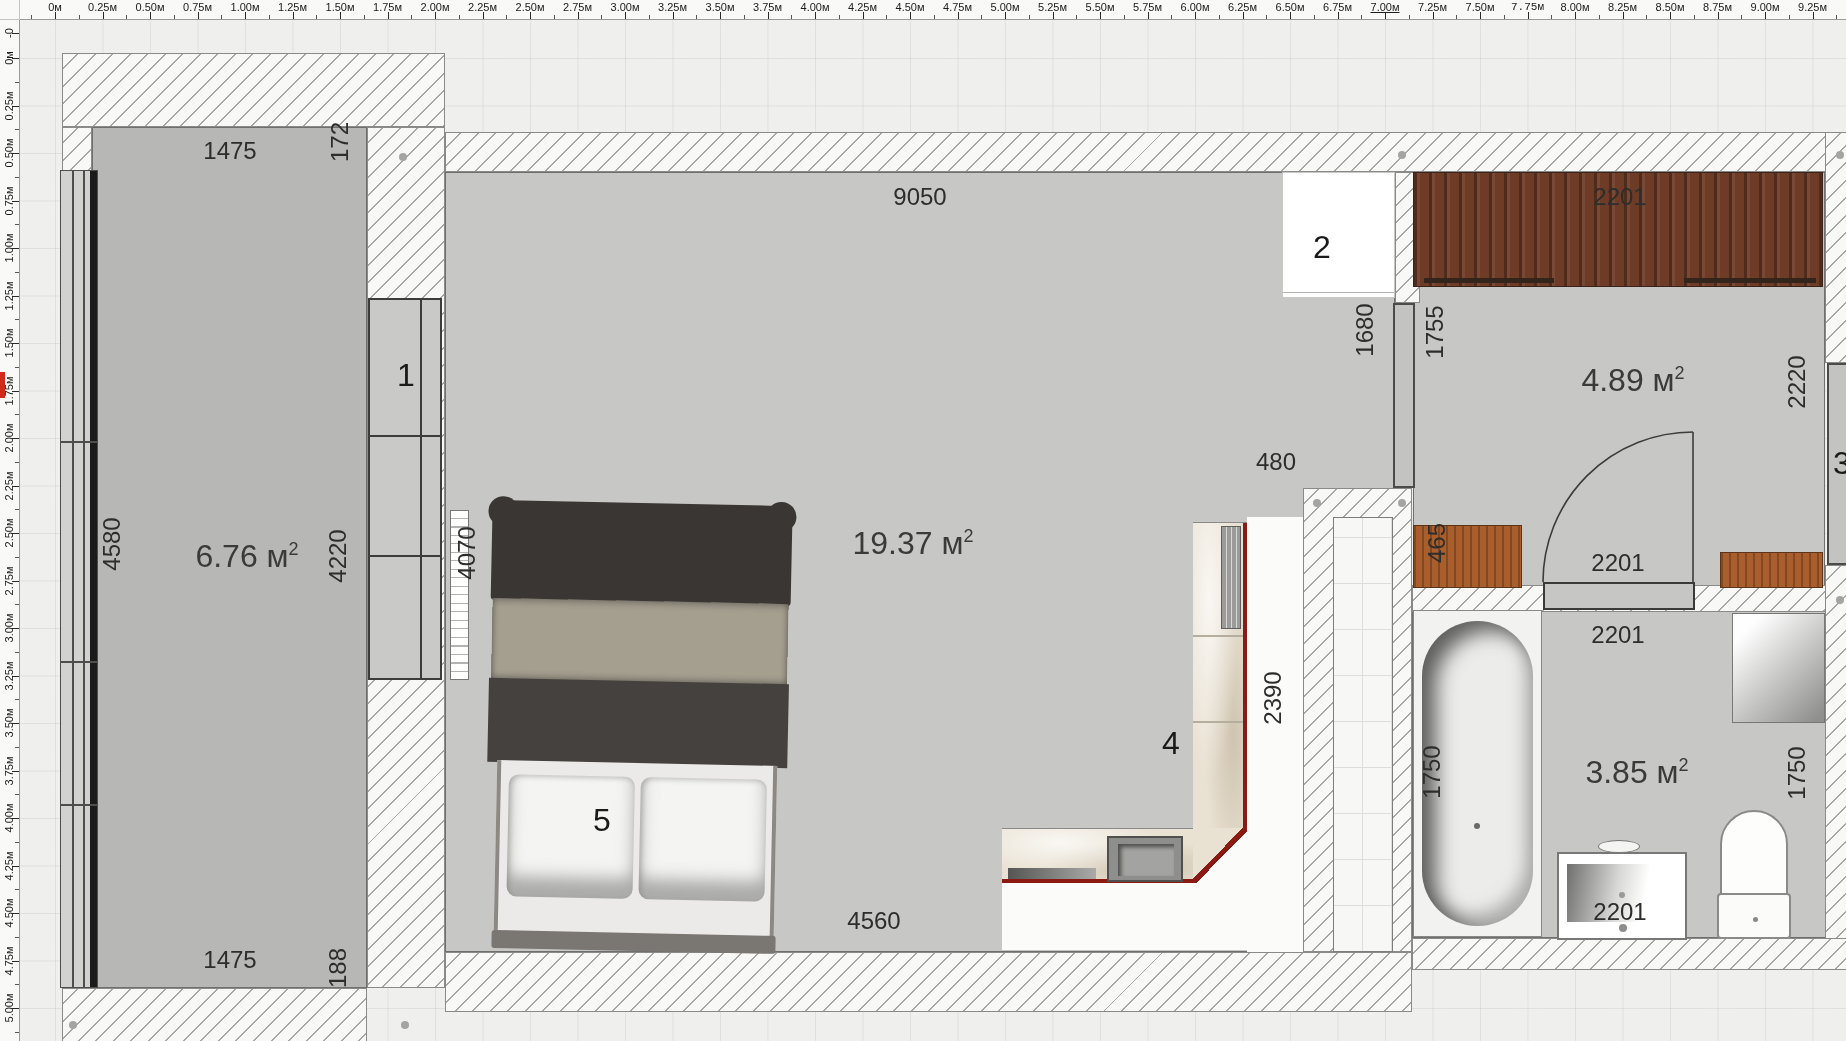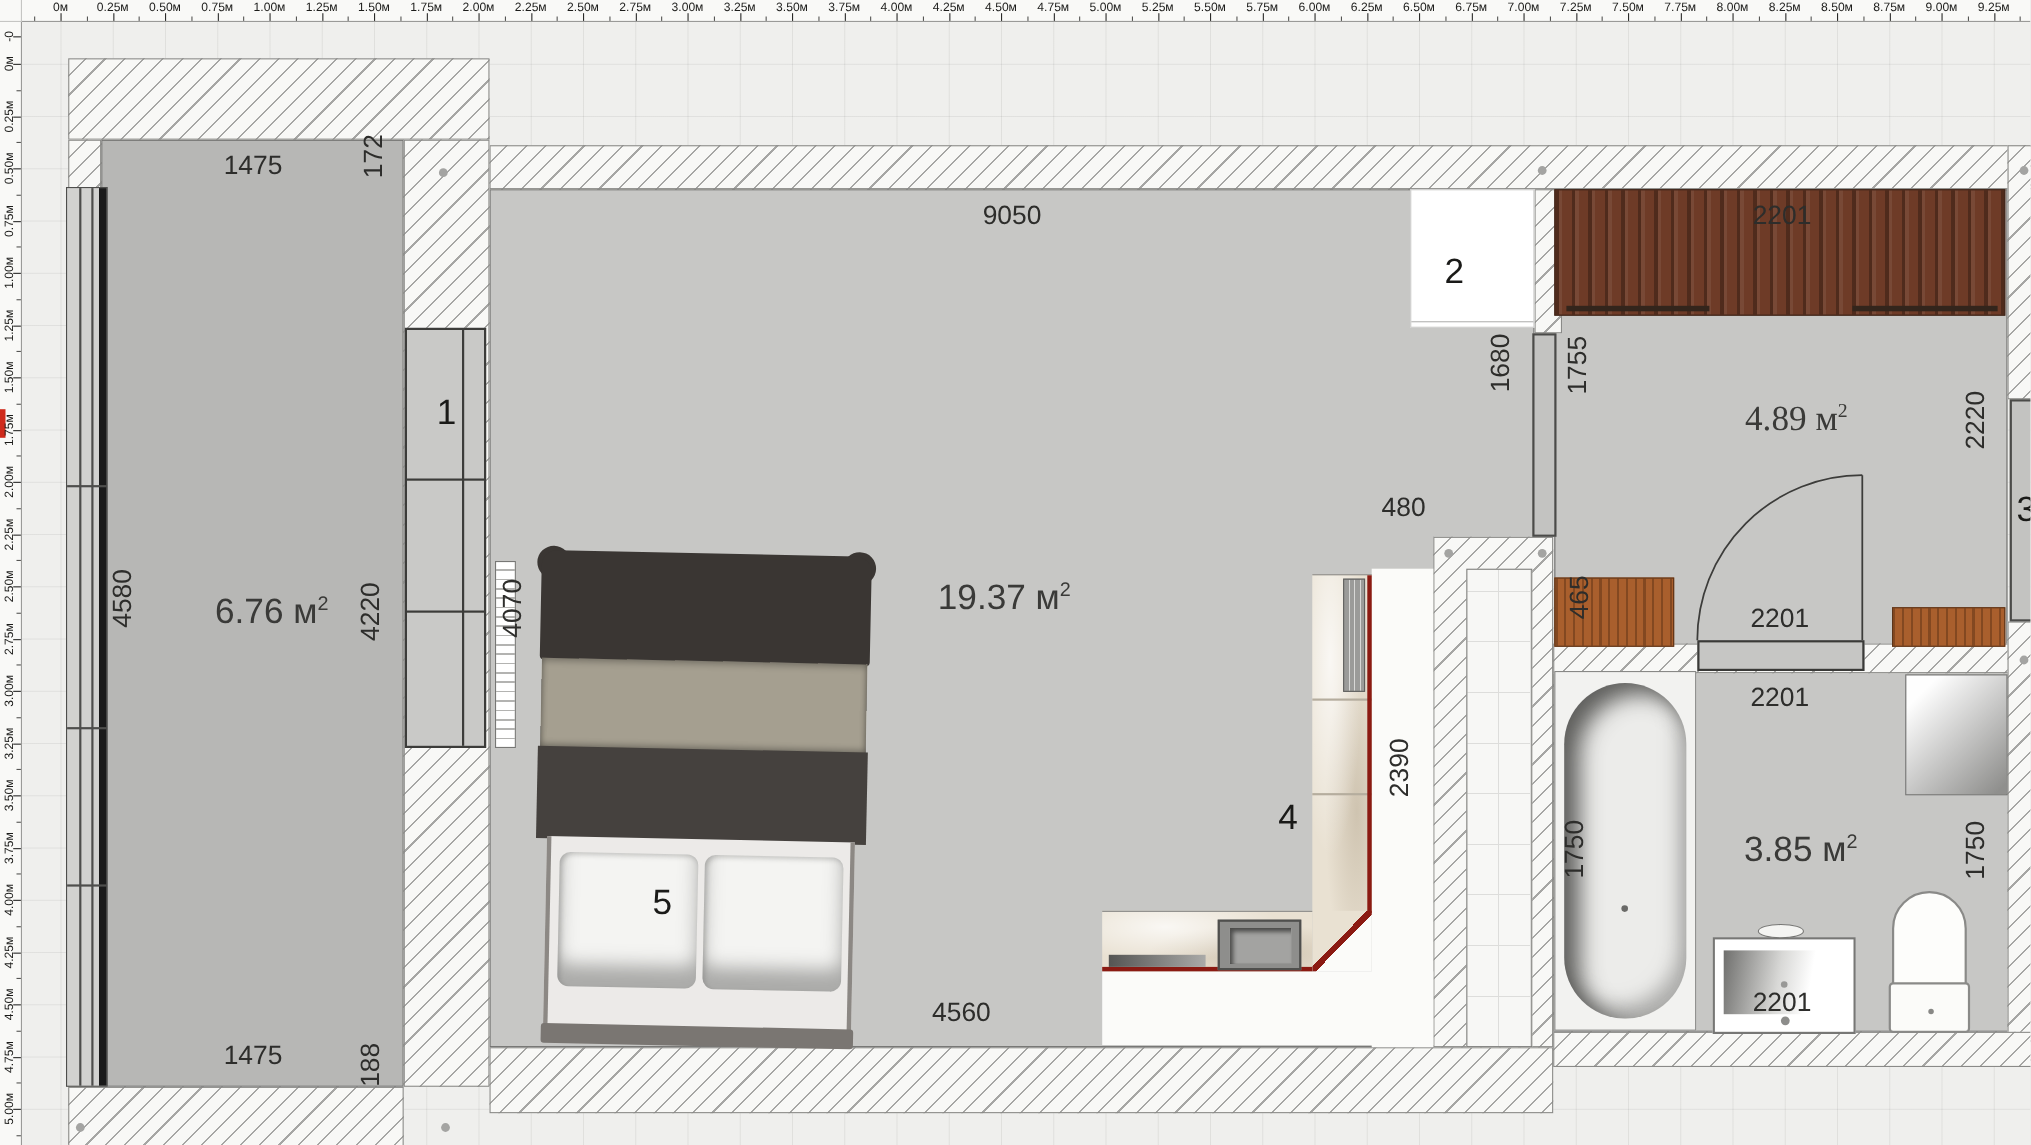--- a/index.html
+++ b/index.html
@@ -179,21 +179,21 @@
         <div class="dim dimv" style="left: 1412px; top: 752px;">1750</div>
         <div class="dim dimv" style="left: 1777px; top: 753px;">1750</div>
         <div class="dim" style="left: 1600px; top: 892px;">2201</div>
         <div class="marker" style="left: 386px; top: 355px;">1</div>
         <div class="marker" style="left: 1302px; top: 227px;">2</div>
         <div class="marker" style="left: 1822px; top: 443px;">3</div>
         <div class="marker" style="left: 1151px; top: 723px;">4</div>
         <div class="marker" style="left: 582px; top: 800px;">5</div>
         <div class="area" style="left: 227px; top: 536px;"><span>6.76&nbsp;м</span><sup>2</sup></div>
         <div class="area" style="left: 893px; top: 523px;"><span>19.37&nbsp;м</span><sup>2</sup></div>
-        <div class="area" style="left: 1613px; top: 360px; font-family: Liberation Serif, serif;"><span>4.89&nbsp;м</span><sup>2</sup></div>
+        <div class="area" style="left: 1613px; top: 360px;"><span>4.89&nbsp;м</span><sup>2</sup></div>
         <div class="area" style="left: 1617px; top: 752px;"><span>3.85&nbsp;м</span><sup>2</sup></div>
         <div class="dot" style="left: 383px; top: 137px;"></div>
         <div class="dot" style="left: 1382px; top: 135px;"></div>
         <div class="dot" style="left: 1820px; top: 135px;"></div>
         <div class="dot" style="left: 1297px; top: 483px;"></div>
         <div class="dot" style="left: 1382px; top: 483px;"></div>
         <div class="dot" style="left: 1820px; top: 580px;"></div>
         <div class="dot" style="left: 385px; top: 1005px;"></div>
         <div class="dot" style="left: 53px; top: 1005px;"></div>
       </div>
@@ -250,27 +250,27 @@
       <div class="hlabel" style="left: 1127.5px;">5.75м</div>
       <div class="htick" style="left: 1175px;"></div>
       <div class="hlabel" style="left: 1175px;">6.00м</div>
       <div class="htick" style="left: 1222.5px;"></div>
       <div class="hlabel" style="left: 1222.5px;">6.25м</div>
       <div class="htick" style="left: 1270px;"></div>
       <div class="hlabel" style="left: 1270px;">6.50м</div>
       <div class="htick" style="left: 1317.5px;"></div>
       <div class="hlabel" style="left: 1317.5px;">6.75м</div>
       <div class="htick" style="left: 1365px;"></div>
-      <div class="hlabel" style="left: 1365px;">7.00м</div>
+      <div class="hlabel" style="left: 1365px; text-decoration: underline;">7.00м</div>
       <div class="htick" style="left: 1412.5px;"></div>
       <div class="hlabel" style="left: 1412.5px;">7.25м</div>
       <div class="htick" style="left: 1460px;"></div>
       <div class="hlabel" style="left: 1460px;">7.50м</div>
       <div class="htick" style="left: 1507.5px;"></div>
-      <div class="hlabel" style="left: 1507.5px;">7.75м</div>
+      <div class="hlabel" style="left: 1507.5px; font-family: Liberation Mono, monospace;">7.75м</div>
       <div class="htick" style="left: 1555px;"></div>
       <div class="hlabel" style="left: 1555px;">8.00м</div>
       <div class="htick" style="left: 1602.5px;"></div>
       <div class="hlabel" style="left: 1602.5px;">8.25м</div>
       <div class="htick" style="left: 1650px;"></div>
       <div class="hlabel" style="left: 1650px;">8.50м</div>
       <div class="htick" style="left: 1697.5px;"></div>
       <div class="hlabel" style="left: 1697.5px;">8.75м</div>
       <div class="htick" style="left: 1745px;"></div>
       <div class="hlabel" style="left: 1745px;">9.00м</div>

